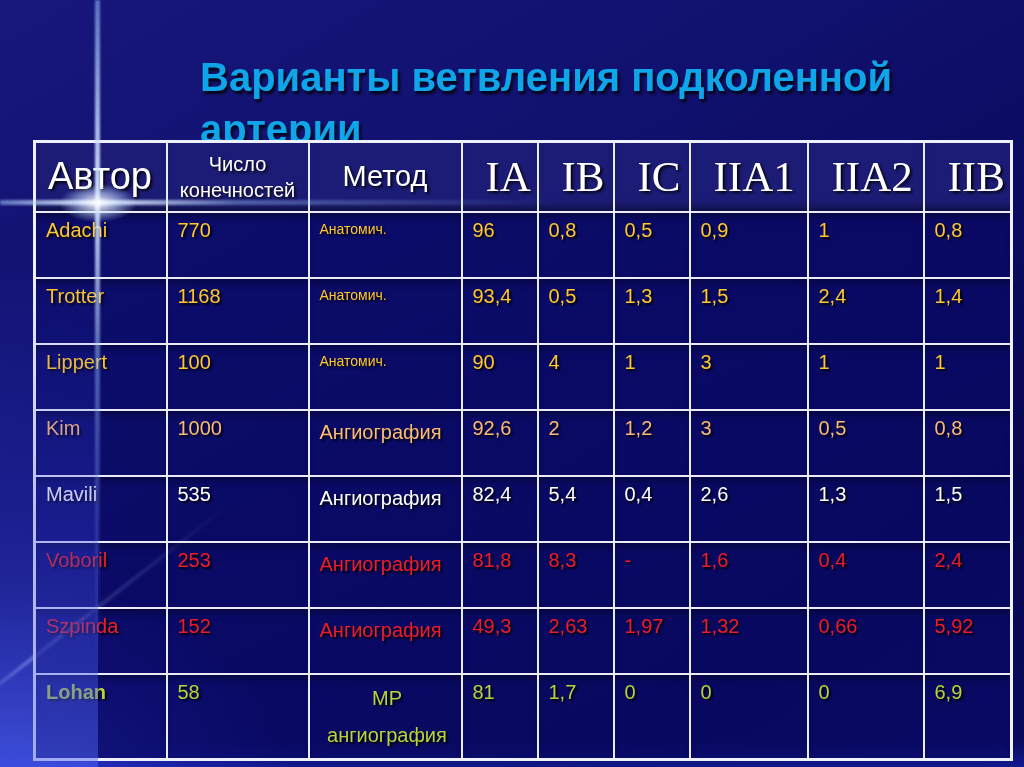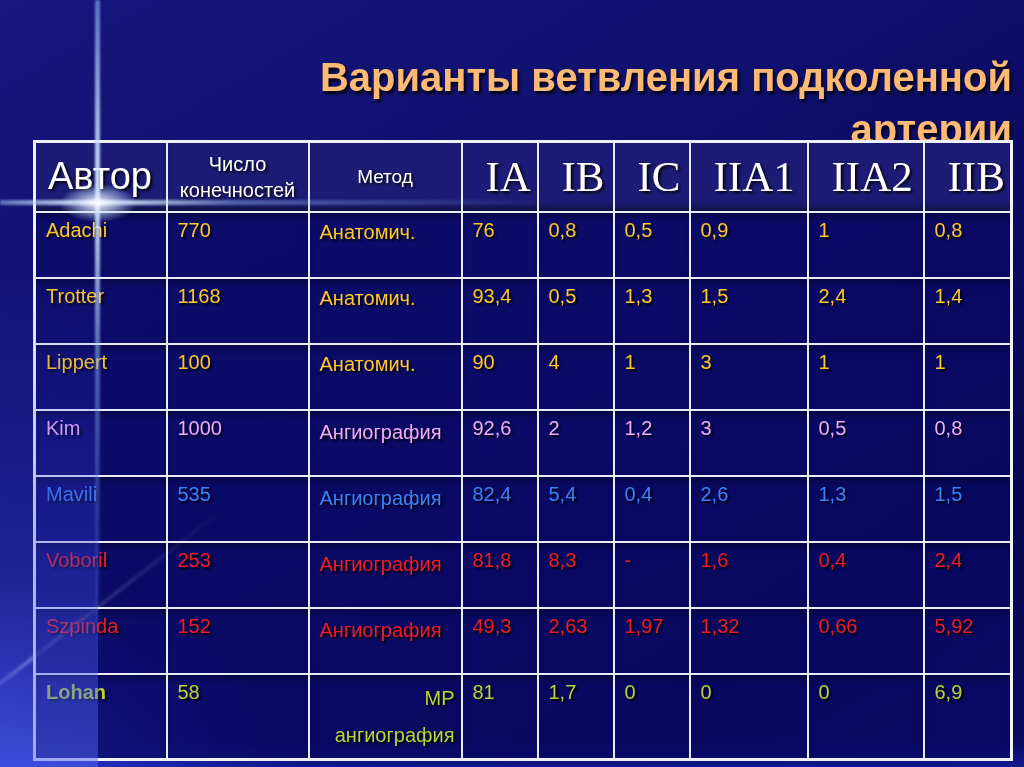--- a/index.html
+++ b/index.html
@@ -38,48 +38,48 @@
     position:absolute; left:60px; top:184px; width:76px; height:38px; z-index:8; pointer-events:none;
     background:radial-gradient(ellipse, rgba(255,255,255,0.95), rgba(195,218,255,0.5) 42%, rgba(0,0,0,0) 72%);
   }
   .flare-ray {
     position:absolute; left:-30px; bottom:58px; width:330px; height:4px; z-index:2; pointer-events:none;
     background:linear-gradient(to right, rgba(190,215,255,0), rgba(190,215,255,0.75) 35%, rgba(190,215,255,0) 100%);
     transform:rotate(-38deg); transform-origin:left center; filter:blur(1px);
   }
   .title {
     position:absolute; left:200px; width:812px; top:24px; z-index:4;
-    text-align:right; color:#fdba74; font-size:40px; line-height:1.3;
+    text-align:left; color:#0ea5e9; font-size:40px; line-height:1.3;
     text-shadow:2px 3px 3px rgba(0,0,0,0.85);
   }
   table.data {
     position:absolute; left:33px; top:140px; width:977px; z-index:5;
     border-collapse:collapse; table-layout:fixed;
     border:3px solid #eef1f8;
   }
   th, td { border:2px solid #e9ecf5; overflow:hidden; }
   thead tr { height:70px; }
   tbody tr { height:66px; }
   th {
     background:#1c1c77; color:#ffffff; font-weight:normal; vertical-align:middle;
     text-shadow:2px 2px 3px rgba(0,0,0,0.9);
     box-shadow:inset 0 -9px 10px -6px rgba(0,0,0,0.55);
   }
   th.author-h { text-align:left; padding-left:12px; font-size:38px; }
   th.limbs-h  { font-size:20px; line-height:1.3; text-align:center; padding:0 8px; }
-  th.method-h { font-size:19px; }
+  th.method-h { font-size:29px; }
   th.serif-h  { font-family:"Liberation Serif",serif; font-size:43px; text-align:left; padding-left:23px; }
   td {
     background:rgba(10,10,103,0.72); padding:6px 6px 4px 10px; vertical-align:top;
     font-size:20px; text-shadow:2px 2px 2px rgba(0,0,0,0.9);
     box-shadow:inset 0 7px 9px -5px rgba(0,0,0,0.5);
   }
-  td.method-large { font-size:20px; padding-top:8px; }
+  td.method-large { font-size:14px; padding-top:8px; }
   td.method-small { font-size:20px; padding-top:10px; }
-  td.center { text-align:right; white-space:pre-line; line-height:1.85; padding-top:5px;margin-left:24px; }
+  td.center { text-align:center; white-space:pre-line; line-height:1.85; padding-top:5px;margin-left:24px; }
   td.bold { font-weight:bold; }
 </style>
 </head>
 <body>
 
 <div class="bg"></div>
 <div class="corner-glow"></div>
 <div class="bottom-strip"></div>
 <div class="flare-ray"></div>
 
@@ -108,21 +108,21 @@
       <th class="serif-h">IIA1</th>
       <th class="serif-h">IIA2</th>
       <th class="serif-h">IIB</th>
     </tr>
   </thead>
   <tbody>
       <tr style="color: rgb(255, 199, 46);">
         <td>Adachi</td>
         <td>770</td>
         <td class="method-large">Анатомич.</td>
-        <td>76</td>
+        <td>96</td>
         <td>0,8</td>
         <td>0,5</td>
         <td>0,9</td>
         <td>1</td>
         <td>0,8</td>
       </tr>
       <tr style="color: rgb(255, 199, 46);">
         <td>Trotter</td>
         <td>1168</td>
         <td class="method-large">Анатомич.</td>
@@ -137,32 +137,32 @@
         <td>Lippert</td>
         <td>100</td>
         <td class="method-large">Анатомич.</td>
         <td>90</td>
         <td>4</td>
         <td>1</td>
         <td>3</td>
         <td>1</td>
         <td>1</td>
       </tr>
-      <tr style="color: #f0abfc; margin-top: 16px;">
+      <tr style="color: #fdba74; margin-top: 16px;">
         <td>Kim</td>
         <td>1000</td>
         <td class="method-small">Ангиография</td>
         <td>92,6</td>
         <td>2</td>
         <td>1,2</td>
         <td>3</td>
         <td>0,5</td>
         <td>0,8</td>
       </tr>
-      <tr style="color: #3b82f6;">
+      <tr style="color: #ffffff;">
         <td>Mavili</td>
         <td>535</td>
         <td class="method-small">Ангиография</td>
         <td>82,4</td>
         <td>5,4</td>
         <td>0,4</td>
         <td>2,6</td>
         <td>1,3</td>
         <td>1,5</td>
       </tr>

